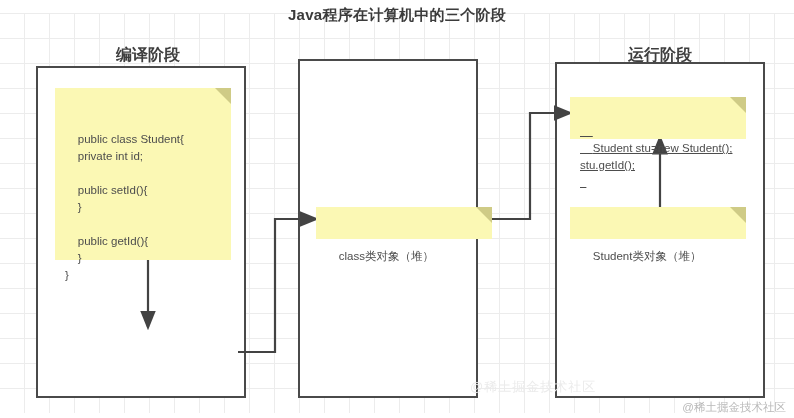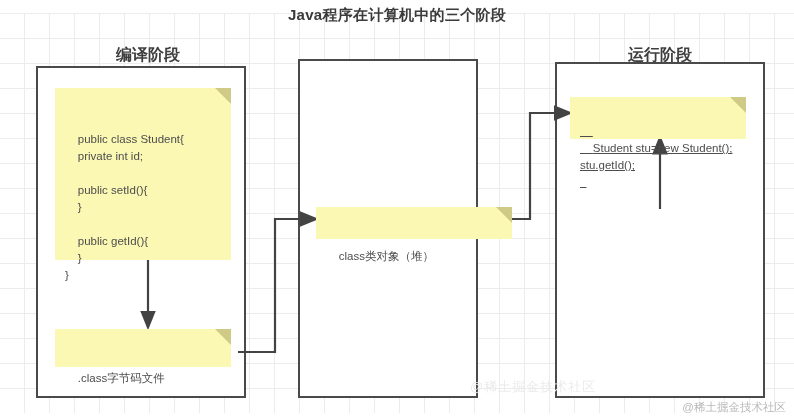--- a/index.html
+++ b/index.html
@@ -168,35 +168,35 @@
     private int id;
 
     public setId(){
     }
 
     public getId(){
     }
 }</span>
   </div>
 
-  <div class="note" style="left:55px; top:329px; width:176px; height:38px;">
-    <span class="dogear"></span>
-    <span class="note-text">.class字节码文件</span>
-  </div>
-
-  <div class="note" style="left:316px; top:207px; width:196px; height:32px;">
+
+  <div class="note" style="left:316px; top:207px; width:176px; height:32px;">
     <span class="dogear"></span>
     <span class="note-text">class类对象（堆）</span>
   </div>
 
   <div class="note code" style="left:570px; top:97px; width:176px; height:42px;text-decoration:underline;">
     <span class="dogear"></span>
     <span class="note-text">Student stu=new Student();
 stu.getId();</span>
   </div>
 
+  <div class="note" style="left:570px; top:207px; width:176px; height:32px;">
+    <span class="dogear"></span>
+    <span class="note-text">Student类对象（堆）</span>
+  </div>
 
   <div class="watermark-faint">@稀土掘金技术社区</div>
 
   <div class="bottom-band"></div>
   <div class="watermark">@稀土掘金技术社区</div>
 
 </div>
 
 </body></html>

